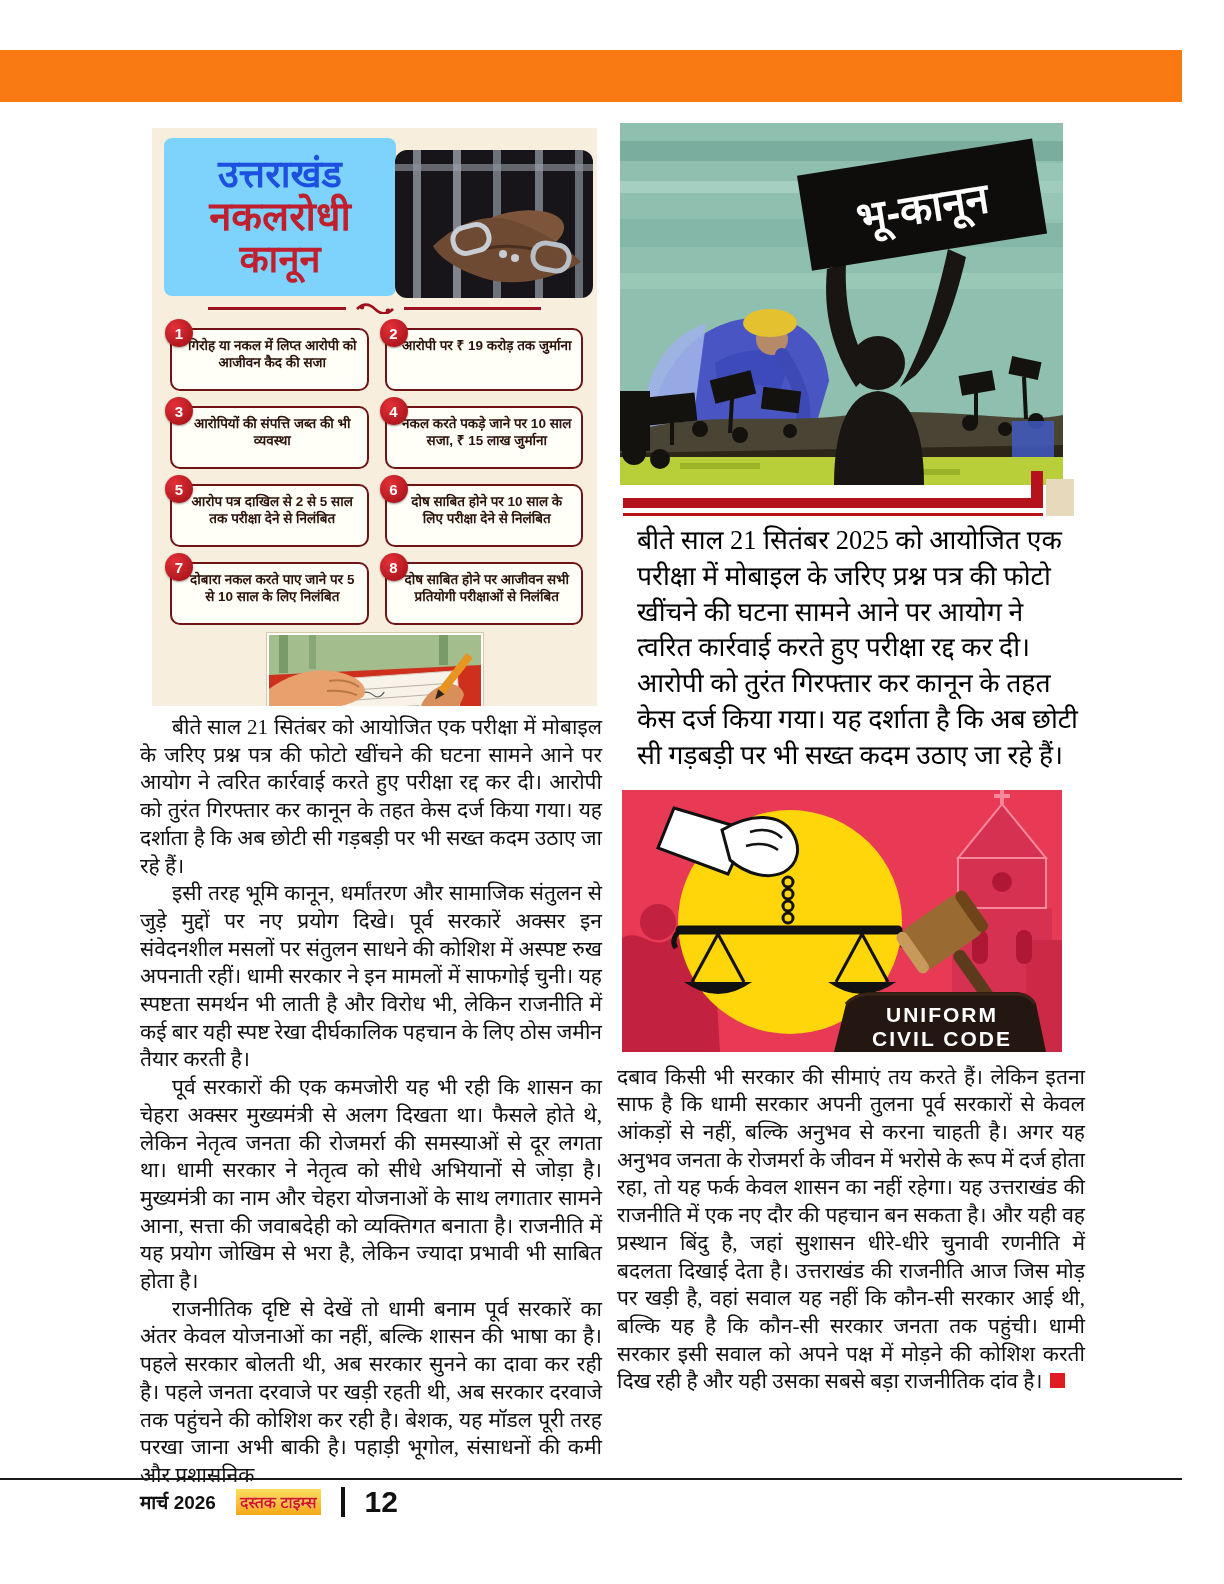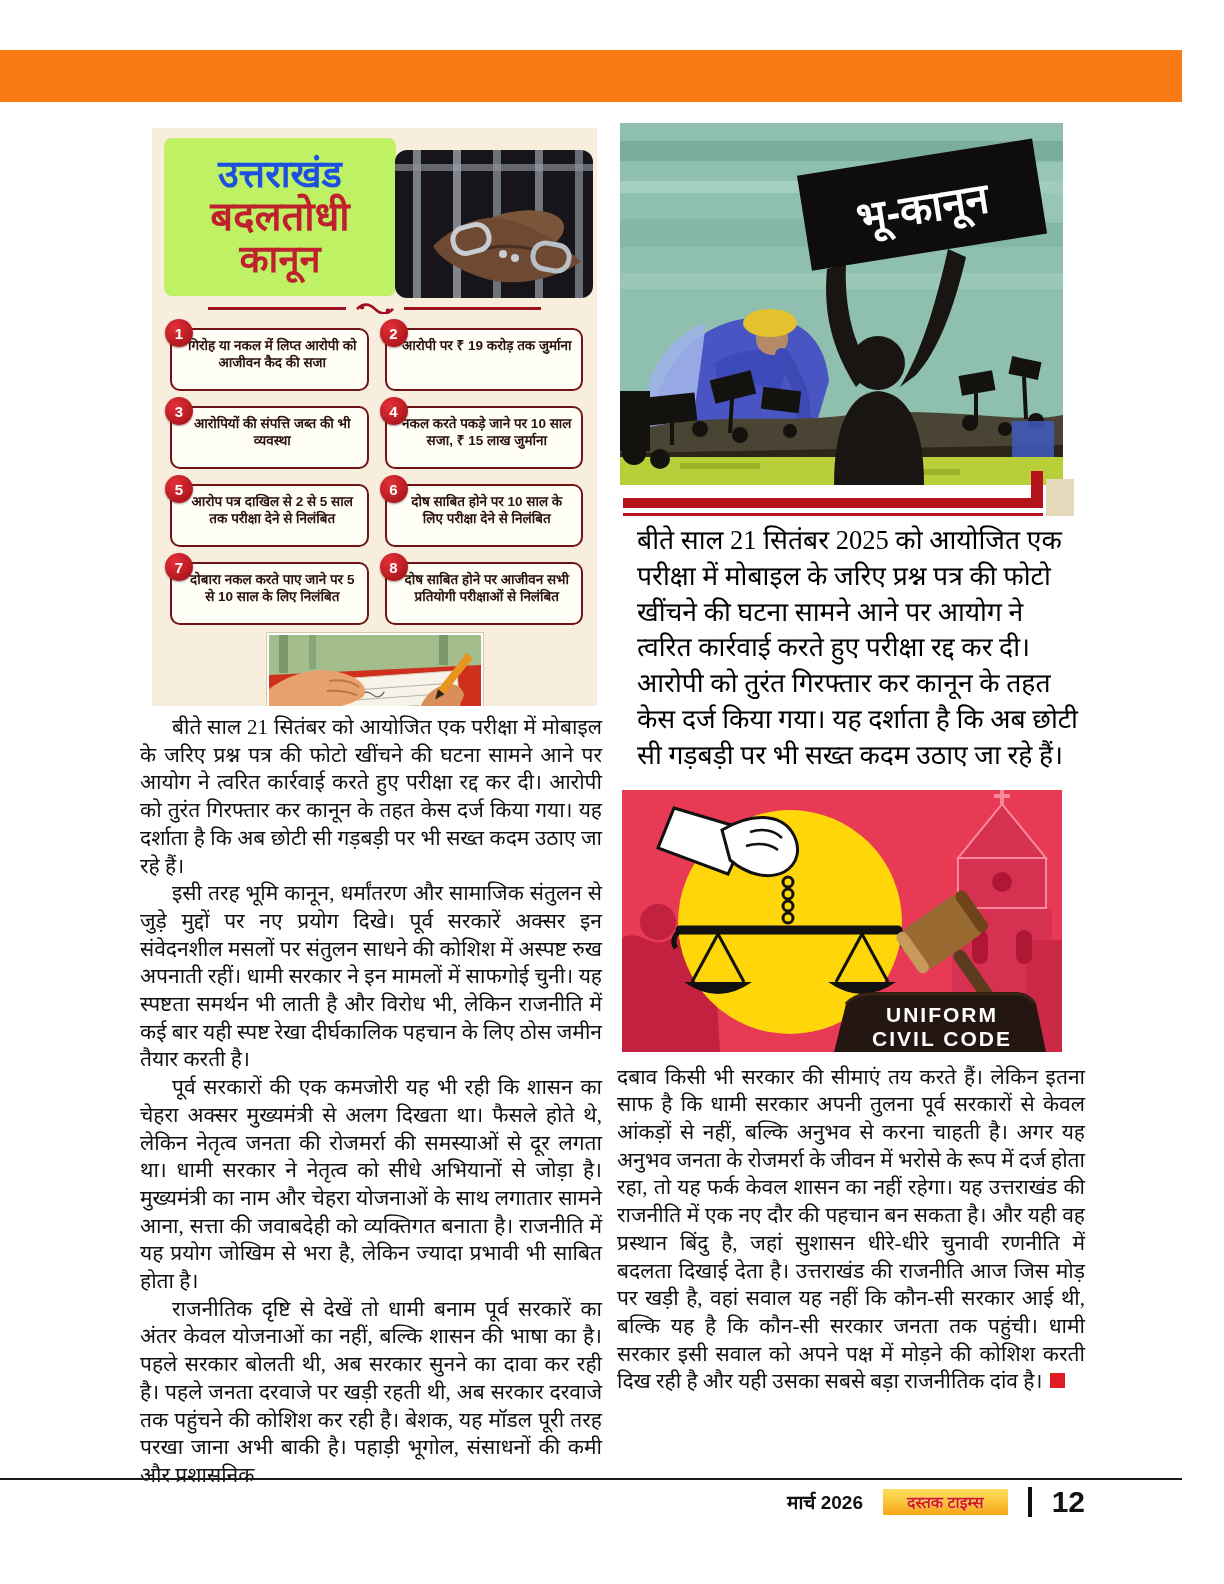--- a/index.html
+++ b/index.html
@@ -5,21 +5,21 @@
   html,body{margin:0;padding:0;background:#e9e9e9;}
   .page{position:relative;width:1224px;height:1584px;background:#ffffff;margin:0 auto;overflow:hidden;
         font-family:"Liberation Serif",serif;color:#111;}
   
   .top-band{position:absolute;left:0;top:50px;width:1182px;height:52px;background:#f97a12;}
 
   
   .left-col{position:absolute;left:140px;top:128px;width:462px;}
   .infographic{position:relative;margin-left:12px;width:445px;height:578px;background:#f8eedd;overflow:hidden;}
   .ig-header{position:relative;height:172px;}
-  .ig-title{position:absolute;left:12px;top:10px;width:232px;height:158px;background:#bef264;border-radius:8px;
+  .ig-title{position:absolute;left:12px;top:10px;width:232px;height:158px;background:#7dd3fc;border-radius:8px;
             display:flex;flex-direction:column;align-items:center;justify-content:center;line-height:1.08;
             font-family:"Liberation Sans",sans-serif;font-weight:bold;text-align:center;}
   .ig-title .t1{color:#1d50e0;font-size:38px;}
   .ig-title .t2{color:#c01f2e;font-size:40px;}
   .ig-title .t3{color:#c01f2e;font-size:38px;}
   .ig-photo{position:absolute;left:243px;top:22px;width:198px;height:148px;}
   .ig-divider{display:flex;align-items:center;justify-content:center;gap:8px;margin:2px 56px 0 56px;}
   .ig-divider .rule{flex:1;height:3px;background:#9e1220;}
   .ig-grid{display:grid;grid-template-columns:1fr 1fr;column-gap:16px;row-gap:15px;margin:14px 14px 0 18px;}
   .ig-box{position:relative;background:#fffef7;border:2px solid #6f1416;border-radius:10px;
@@ -45,42 +45,42 @@
   .decor .cream{position:absolute;left:429px;top:-6px;width:28px;height:37px;background:#e7d9bc;}
   .decor .thin{position:absolute;left:6px;top:28px;width:420px;height:2.5px;background:#b5121b;}
   .pull-quote{margin:0 0 0 20px;width:444px;font-size:26.5px;line-height:35.8px;color:#000;}
   .ucc{display:block;margin:16px 0 0 5px;}
   .right-body{margin-top:12px;}
   .right-body p{margin:0;font-size:21px;line-height:27.7px;text-align:justify;}
   .end-mark{display:inline-block;width:15px;height:15px;background:#e01b24;margin-left:8px;vertical-align:baseline;}
 
   
   .footer-rule{position:absolute;left:0;top:1478px;width:1182px;height:2px;background:#1a1a1a;}
-  .footer{position:absolute;top:1485px;left:140px;width:945px;display:flex;justify-content:flex-end;
+  .footer{position:absolute;top:1485px;left:140px;width:945px;display:flex;
           align-items:center;gap:20px;font-family:"Liberation Sans",sans-serif;}
   .f-date{font-weight:bold;font-size:19px;color:#111;}
   .f-logo{background:linear-gradient(#ffdf5e,#f6a717);color:#d11920;font-weight:bold;font-size:16px;
-          padding:2px 24px;text-shadow:0 0 1px #fff;}
+          padding:2px 4px;text-shadow:0 0 1px #fff;}
   .f-sep{width:4px;height:30px;background:#111;}
   .f-page{font-weight:bold;font-size:30px;color:#111;}
 </style>
 </head>
 <body>
 
 <div class="page">
 
   <div class="top-band"></div>
 
   <div class="left-col">
 
     <div class="infographic">
       <div class="ig-header">
         <div class="ig-title">
           <span class="t1">उत्तराखंड</span>
-          <span class="t2">बदलतोधी</span>
+          <span class="t2">नकलरोधी</span>
           <span class="t3">कानून</span>
         </div>
         <svg class="ig-photo" viewBox="0 0 198 148">
           <rect width="198" height="148" rx="12" fill="#17151a"></rect>
           <rect x="0" y="14" width="198" height="7" fill="#6d7078" opacity="0.9"></rect>
           <rect x="18" y="0" width="8" height="148" fill="#8b919b" opacity="0.85"></rect>
           <rect x="58" y="0" width="8" height="148" fill="#9aa0aa" opacity="0.8"></rect>
           <rect x="98" y="0" width="8" height="148" fill="#8b919b" opacity="0.75"></rect>
           <rect x="140" y="0" width="8" height="148" fill="#9aa0aa" opacity="0.7"></rect>
           <rect x="180" y="0" width="8" height="148" fill="#8b919b" opacity="0.7"></rect>

